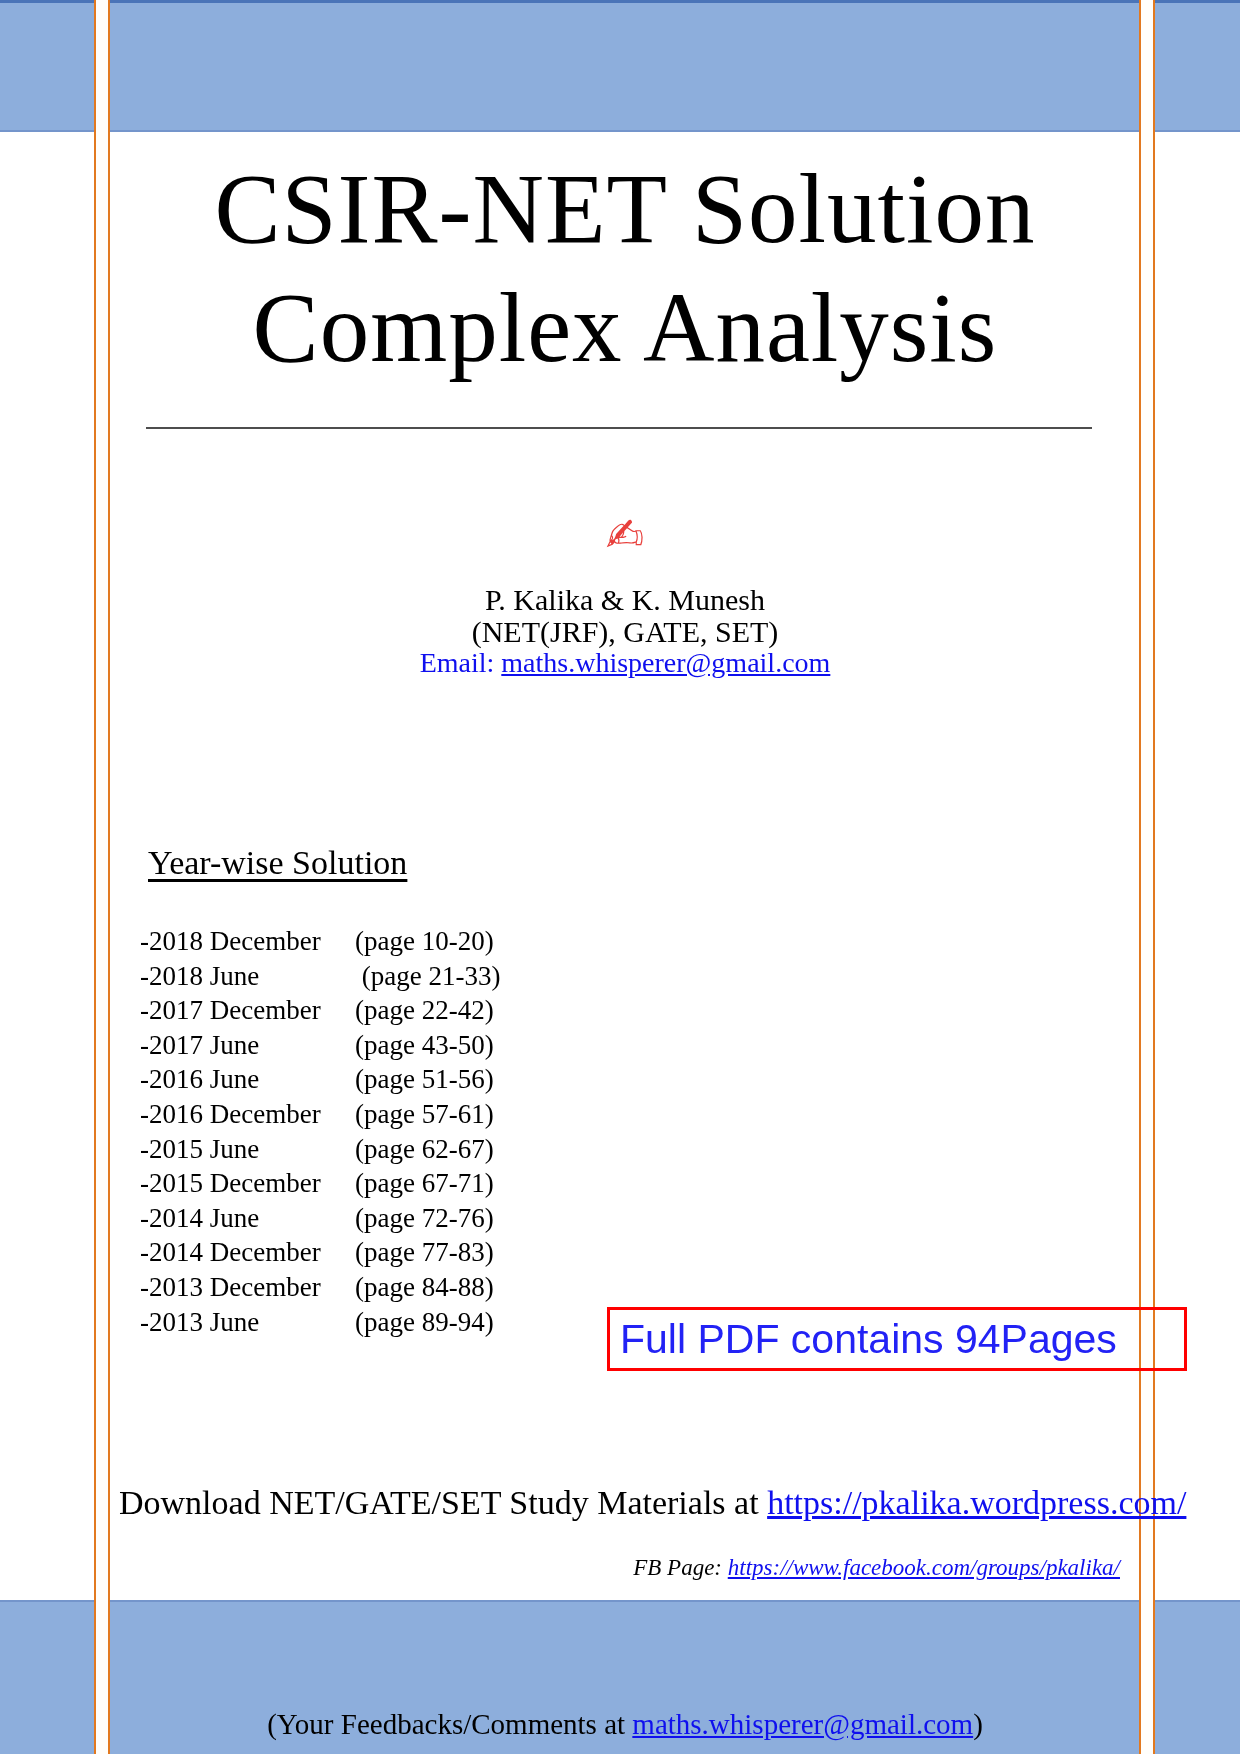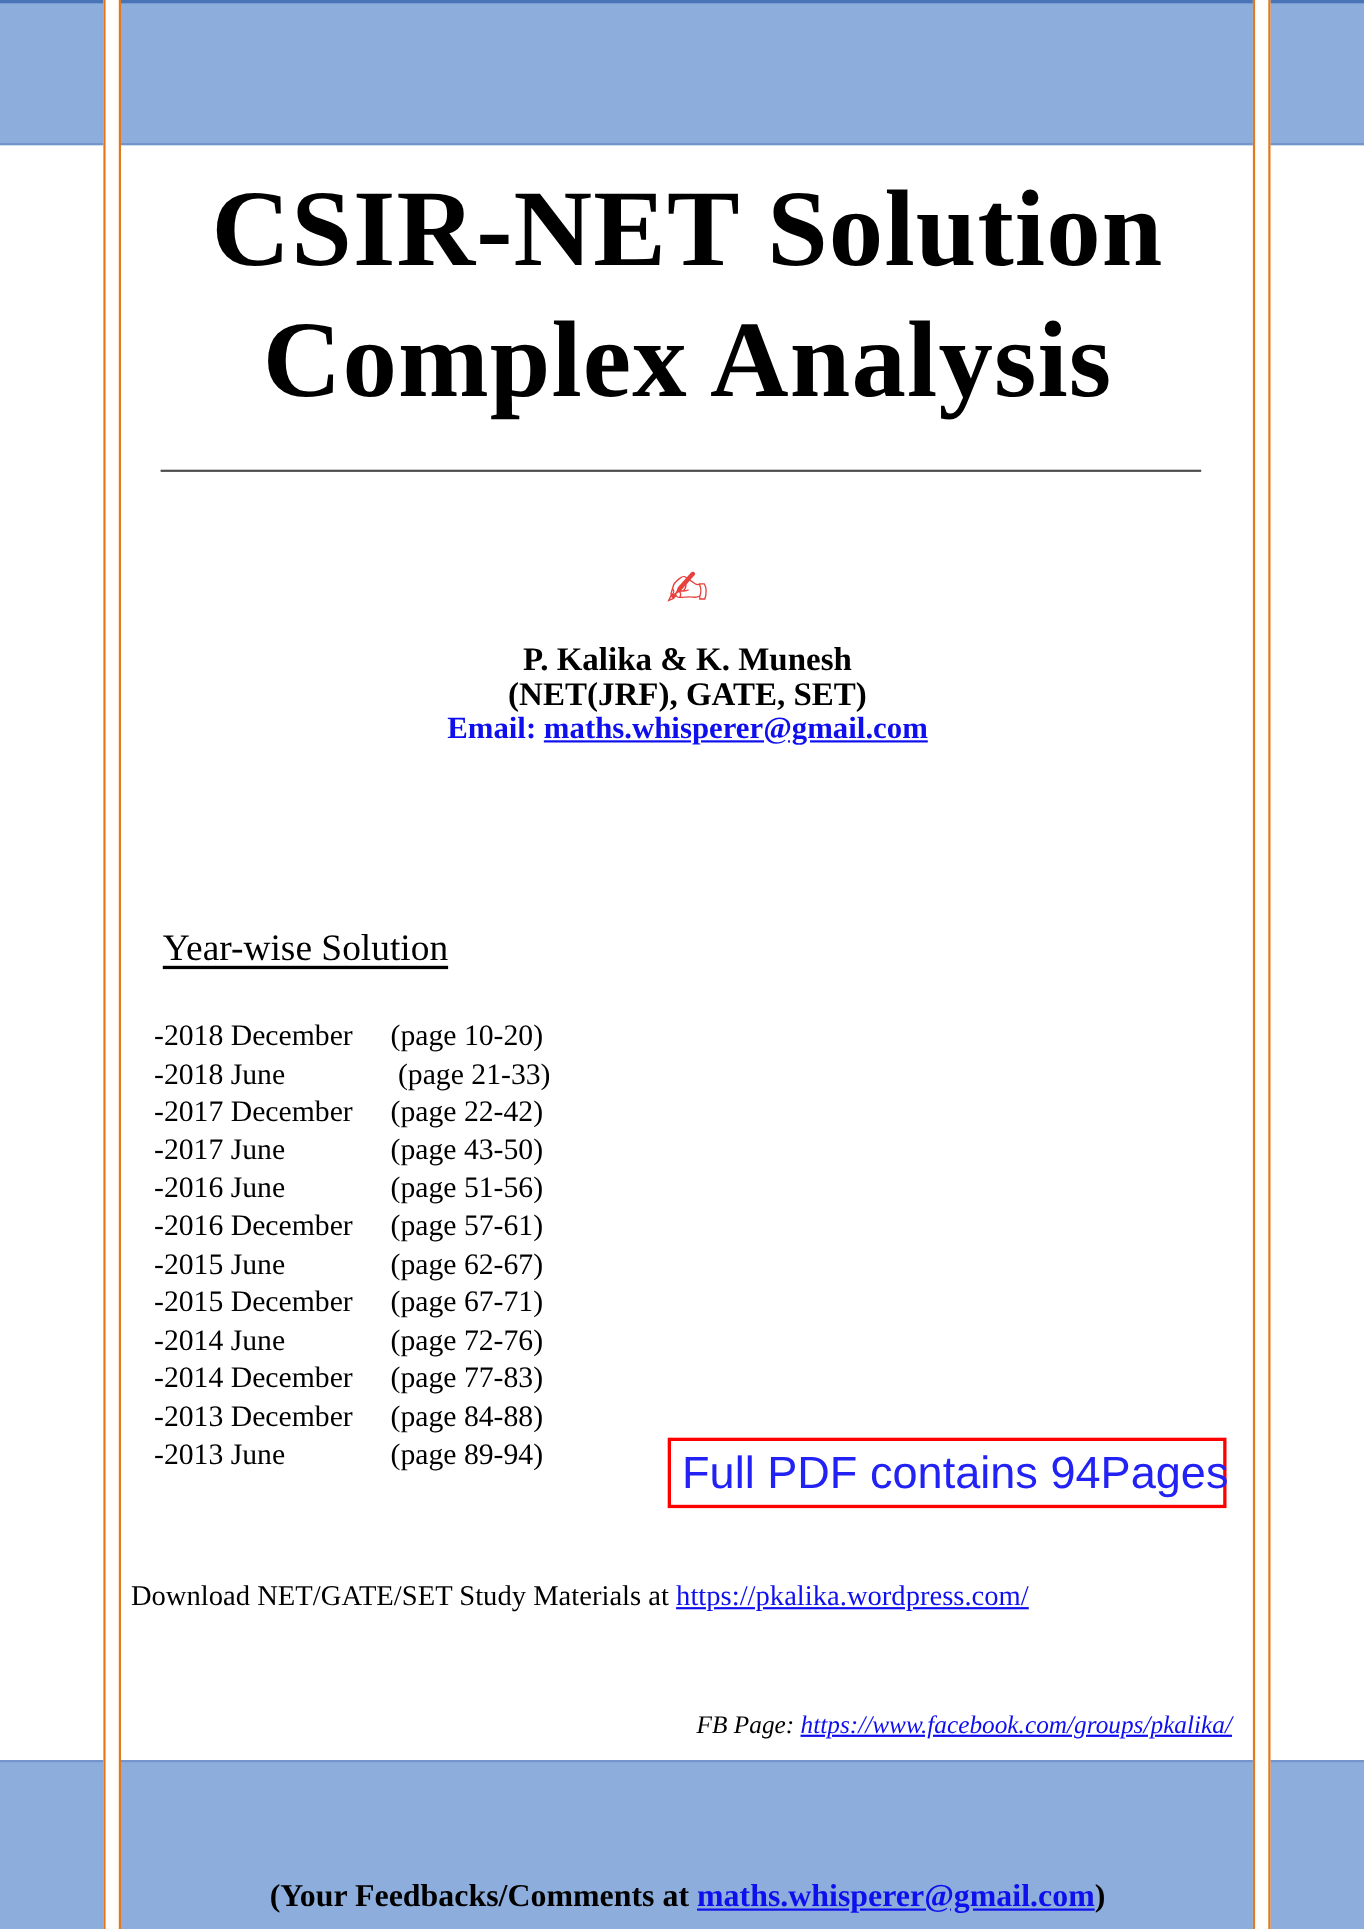--- a/index.html
+++ b/index.html
@@ -10,35 +10,35 @@
   
   .band{position:absolute;left:0;width:1240px;background:var(--band_blue);box-sizing:border-box;}
   .band-top{top:0;height:132px;border-top:3px solid var(--band_edge_dark);border-bottom:2px solid var(--band_edge_mid);}
   .band-bottom{top:1600px;height:154px;border-top:2px solid var(--band_edge_mid);}
   
   .vstrip{position:absolute;top:0;height:1754px;width:16px;background:#fffefb;
     border-left:2px solid var(--border_orange);border-right:2px solid var(--border_orange);box-sizing:border-box;}
   .vstrip-left{left:94px;}
   .vstrip-right{left:1139px;}
   
-  .centered-block{position:absolute;left:111px;width:1028px;text-align:center;font-weight:bold;}
+  .centered-block{position:absolute;left:111px;width:1028px;text-align:center;}
   .doc-title{top:150px;font-size:99px;line-height:1.2;letter-spacing:1px;}
   .divider{position:absolute;left:146px;top:427px;width:946px;border-top:2px solid #4d4d4d;}
   .pencil{top:512px;font-family:"DejaVu Sans",sans-serif;font-size:46px;color:var(--pencil_red);line-height:1;}
   .authors{top:584px;font-size:30px;line-height:1.07;}
   .authors .email-line{font-size:28px;color:var(--link_blue);}
   a.link{color:var(--link_blue);text-decoration:underline;cursor:pointer;}
   .section-heading{position:absolute;left:148px;top:844px;font-size:34px;font-weight:normal;
     text-decoration:underline;text-decoration-thickness:3px;text-underline-offset:5px;}
   .solutions{position:absolute;left:140px;top:924px;font-size:27px;line-height:34.6px;white-space:nowrap;}
   .solutions .label{display:inline-block;width:215px;}
-  .note-box{position:absolute;left:607px;top:1307px;width:508px;height:64px;box-sizing:border-box;
+  .note-box{position:absolute;left:607px;top:1307px;width:580px;height:64px;box-sizing:border-box;
     border:3px solid var(--note_border);display:flex;align-items:center;padding-left:10px;
     font-family:"Liberation Sans","DejaVu Sans",sans-serif;font-size:41px;color:var(--note_blue);white-space:nowrap;}
-  .download-line{position:absolute;left:119px;top:1436px;font-size:26px;white-space:nowrap;}
+  .download-line{position:absolute;left:119px;top:1484px;font-size:34px;white-space:nowrap;}
   .fb-line{position:absolute;right:120px;top:1555px;font-size:23px;font-style:italic;white-space:nowrap;}
   .feedback-line{top:1708px;font-size:29px;}
 </style>
 </head>
 <body>
 
 <div class="band band-top"></div>
 <div class="band band-bottom"></div>
 <div class="vstrip vstrip-left"></div>
 <div class="vstrip vstrip-right"></div>

